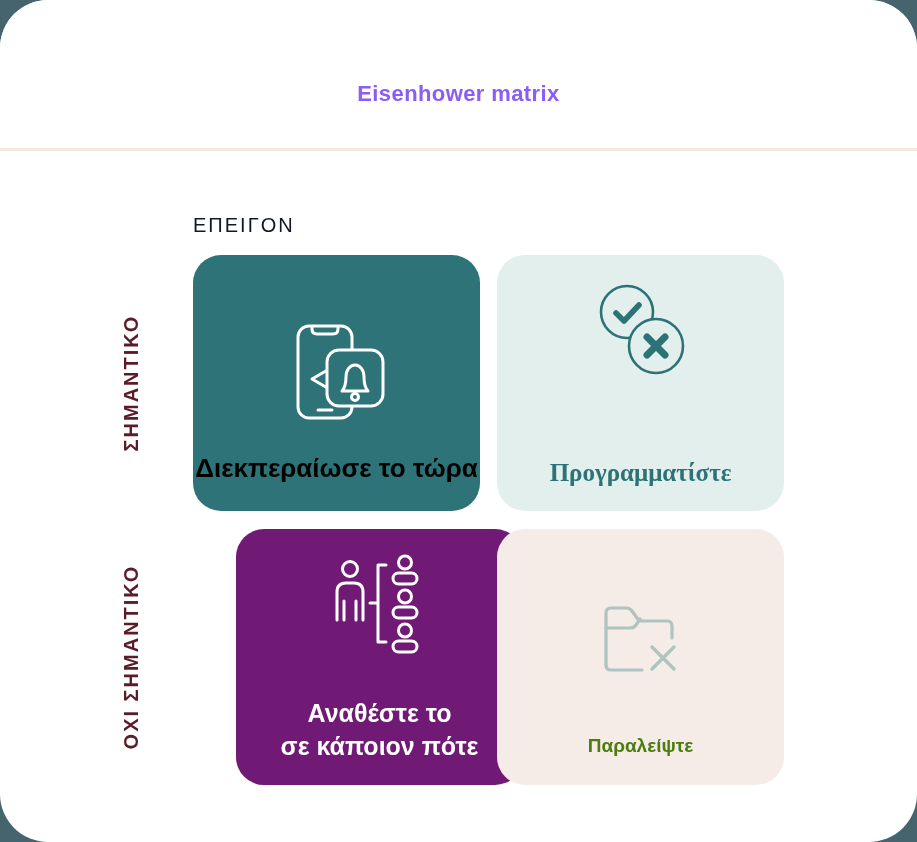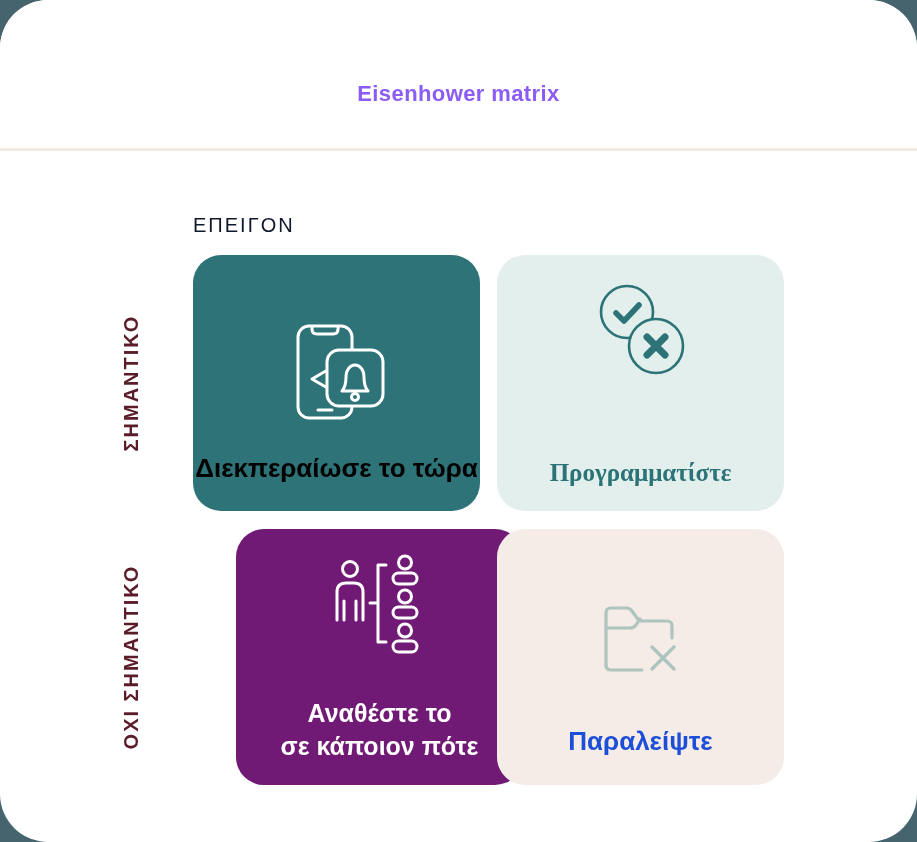--- a/index.html
+++ b/index.html
@@ -57,21 +57,21 @@
   .quad .label{
     position:absolute;left:0;right:0;bottom:25px;
     text-align:center;font-weight:bold;
   }
   .quad .label .line{white-space:nowrap;}
   .q0 .label{color:#000000;font-size:26px;bottom:27px;}
   .q1 .label{color:#2b7376;font-size:25px;bottom:22px;}
   .q1 .label .line{line-height:33px;font-family:Liberation Serif, serif;}
   .q2 .label{color:#ffffff;font-size:25px;bottom:22px;}
   .q2 .label .line{line-height:33px;}
-  .q3 .label{color:#1d4ed8;font-size:26px;bottom:28px;}
+  .q3 .label{color:#4d7c0f;font-size:19px;bottom:28px;}
 </style>
 </head>
 <body>
 
 <div class="card">
 
   <div class="header">
     <div class="title">Eisenhower matrix</div>
   </div>
 

